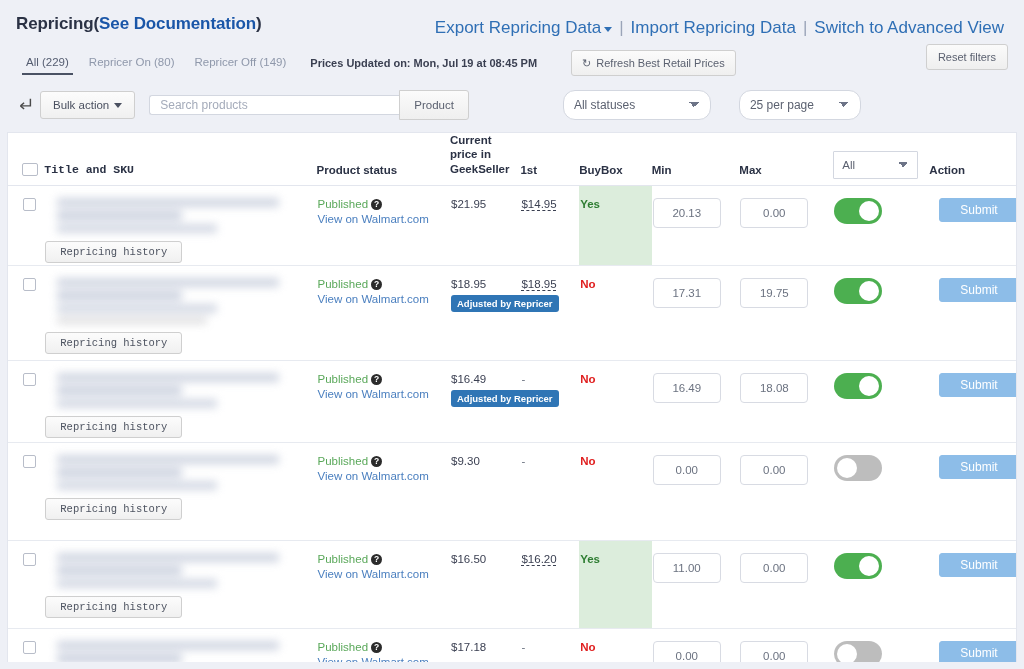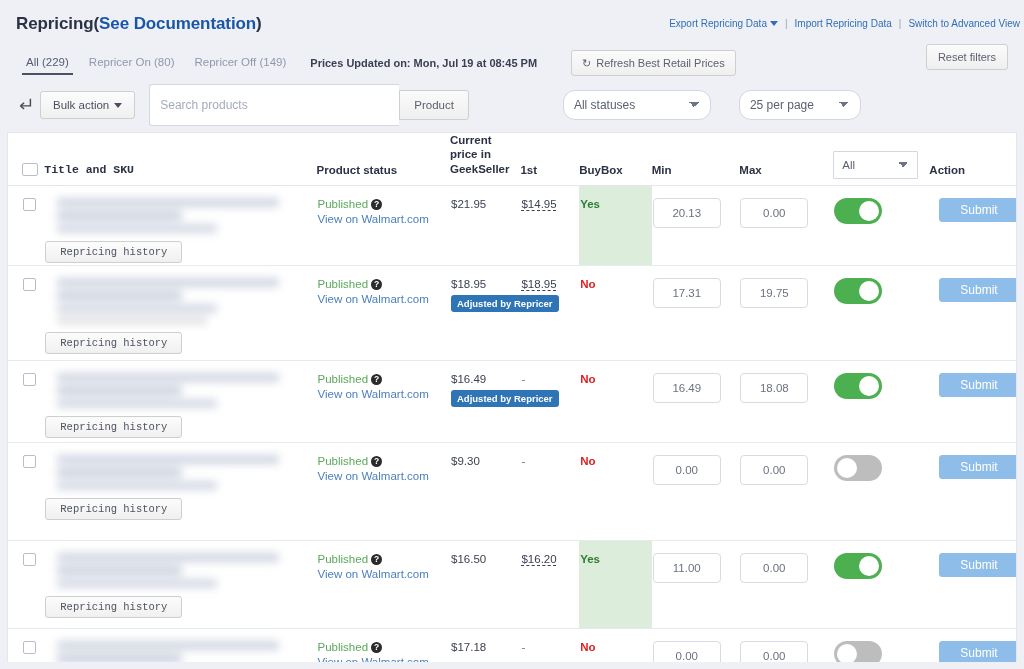--- a/index.html
+++ b/index.html
@@ -27,23 +27,23 @@
     display: inline-block;
   }
   .page-title .doc-link {
     color: #1a56a8;
     cursor: pointer;
   }
   .page-title .doc-paren { color: #2b3245; }
 
   .top-links {
     position: absolute;
-    right: 4px;
+    right: 20px;
     top: 18px;
-    font-size: 10px;
+    font-size: 17px;
     color: #2f6fb5;
     white-space: nowrap;
   }
   .top-links a {
     color: #2f6fb5;
     text-decoration: none;
     cursor: pointer;
   }
   .top-links .sep { color: #9aa4b8; margin: 0 7px; }
   .caret-down {
@@ -145,21 +145,21 @@
     width: 0; height: 0;
     border-left: 4px solid transparent;
     border-right: 4px solid transparent;
     border-top: 5px solid #4a5060;
     margin-left: 5px;
     vertical-align: 1px;
   }
   .search-input {
     margin-left: 14px;
     width: 250px;
-    height: 42px;
+    height: 20px;
     border: 1px solid #d3d7e0;
     border-right: none;
     border-radius: 3px 0 0 3px;
     background: #fff;
     padding: 0 10px;
     font-size: 12px;
     color: #3a3f51;
     font-family: "Liberation Sans", sans-serif;
     outline: none;
   }

